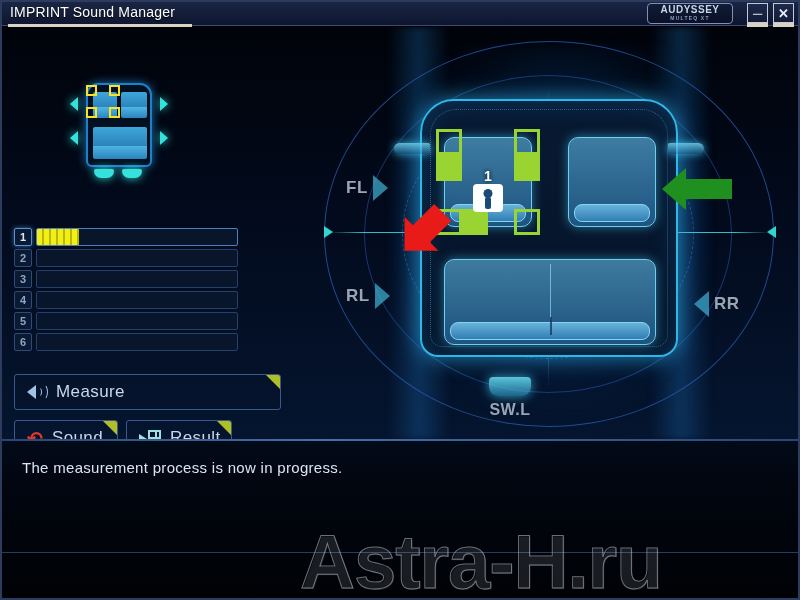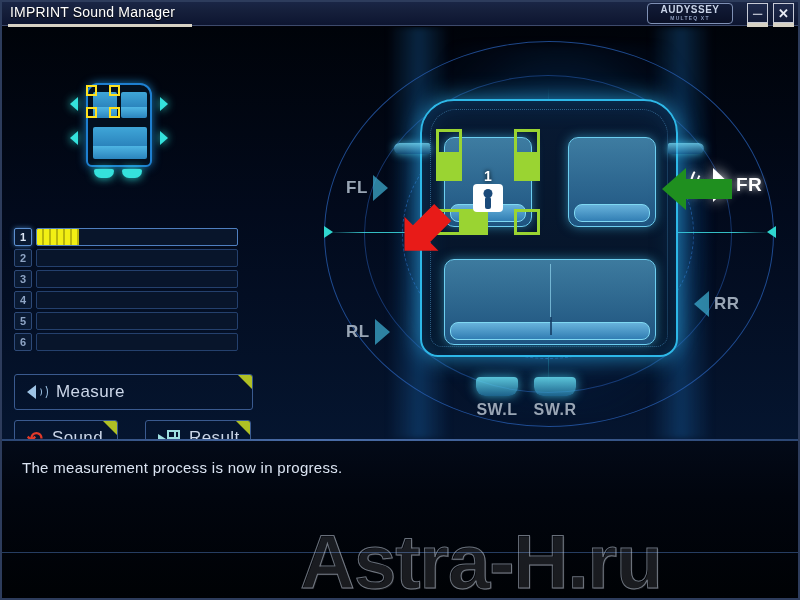--- a/index.html
+++ b/index.html
@@ -220,21 +220,21 @@
     width: 0; height: 0;
     border-top: 13px solid transparent; border-bottom: 13px solid transparent;
   }
   .spk-cone.left  { border-right: 15px solid rgba(64,180,215,0.70); }
   .spk-cone.right { border-left: 15px solid rgba(64,180,215,0.70); }
   .spk-label {
     font-size: 17px; font-weight: bold; color: #9aa6b5;
     letter-spacing: 0.5px;
   }
   #spk-fl { left: 44px; top: 148px; }
-  #spk-rl { left: 44px; top: 256px; margin-top: 36px; }
+  #spk-rl { left: 44px; top: 256px; }
   #spk-rr { left: 392px; top: 264px; }
   #spk-fr { left: 390px; top: 140px; }
 
   #spk-fr .spk-cone.right {
     border-left-color: #ffffff;
     border-top-width: 17px; border-bottom-width: 17px; border-left-width: 18px;
     filter: drop-shadow(0 0 7px rgba(255,255,255,0.95));
   }
   #spk-fr .spk-label {
     color: #ffffff; font-size: 19px;
@@ -259,21 +259,21 @@
   .sw-box {
     width: 42px; height: 19px; margin: 0 auto;
     background: linear-gradient(180deg, rgba(100,215,235,0.90), rgba(45,150,200,0.60));
     border-radius: 4px 4px 9px 9px;
     box-shadow: 0 0 11px rgba(70,205,240,0.75);
   }
   .sw-label {
     margin-top: 5px; font-size: 16px; font-weight: bold;
     color: #9aa6b5; letter-spacing: 0.5px;
   }
-  #sw-l { left: 164px; top: 350px; }
+  #sw-l { left: 177px; top: 350px; }
   #sw-r { left: 222px; top: 350px; }
 
   
   .arrow-red {
     position: absolute; left: 92px; top: 173px; z-index: 20;
     transform: rotate(-45deg);
   }
   .arrow-green {
     position: absolute; left: 358px; top: 137px; z-index: 20;
   }
@@ -378,23 +378,23 @@
   }
   .btn-label {
     font-size: 17px; color: #cbd6e8; letter-spacing: 0.4px;
   }
   .btn-corner {
     position: absolute; right: 0; top: 0;
     width: 0; height: 0;
     border-top: 14px solid #b0c024;
     border-left: 14px solid transparent;
   }
-  #btn-measure { left: 12px; top: 347px; width: 239px; height: 36px; }
+  #btn-measure { left: 12px; top: 347px; width: 267px; height: 36px; }
   #btn-reset   { left: 12px; top: 393px; width: 104px; height: 36px; }
-  #btn-result  { left: 143px; top: 393px; width: 106px; height: 36px; }
+  #btn-result  { left: 124px; top: 393px; width: 106px; height: 36px; }
 
   .icon-measure { width: 20px; height: 18px; position: relative; }
   .icon-measure .cone {
     position: absolute; left: 0; top: 2px; width: 0; height: 0;
     border-top: 7px solid transparent; border-bottom: 7px solid transparent;
     border-right: 9px solid #9fc4e6;
   }
   .icon-measure .wv {
     position: absolute; border: 1.5px solid #9fc4e6; border-radius: 50%;
     border-left-color: transparent; border-top-color: transparent;
@@ -614,37 +614,24 @@
         <span class="spk-cone right"></span>
       </div>
       <div class="spk" id="spk-rl">
         <span class="spk-label">RL</span>
         <span class="spk-cone right"></span>
       </div>
       <div class="spk" id="spk-rr">
         <span class="spk-cone left"></span>
         <span class="spk-label">RR</span>
       </div>
-      <div class="spk" id="spk-fr">
-        <span class="waves">
-            <b></b>
-            <b></b>
-            <b></b>
-          </span>
-        <span class="spk-cone right"></span>
-        <span class="spk-label">FR</span>
-      </div>
 
       <div class="sw" id="sw-l">
         <div class="sw-box"></div>
         <div class="sw-label">SW.L</div>
-      </div>
-      <div class="sw" id="sw-r">
-        <div class="sw-box"></div>
-        <div class="sw-label">SW.R</div>
       </div>
 
       <div class="arrow-red">
         <svg width="62" height="62" viewBox="0 0 62 62">
           <polygon points="4,31 28,7 28,19 58,19 58,43 28,43 28,55" fill="#e81b18"></polygon>
         </svg>
       </div>
       <div class="arrow-green">
         <svg width="74" height="50" viewBox="0 0 74 50">
           <polygon points="2,25 26,4 26,15 72,15 72,35 26,35 26,46" fill="#1f8f1f"></polygon>

